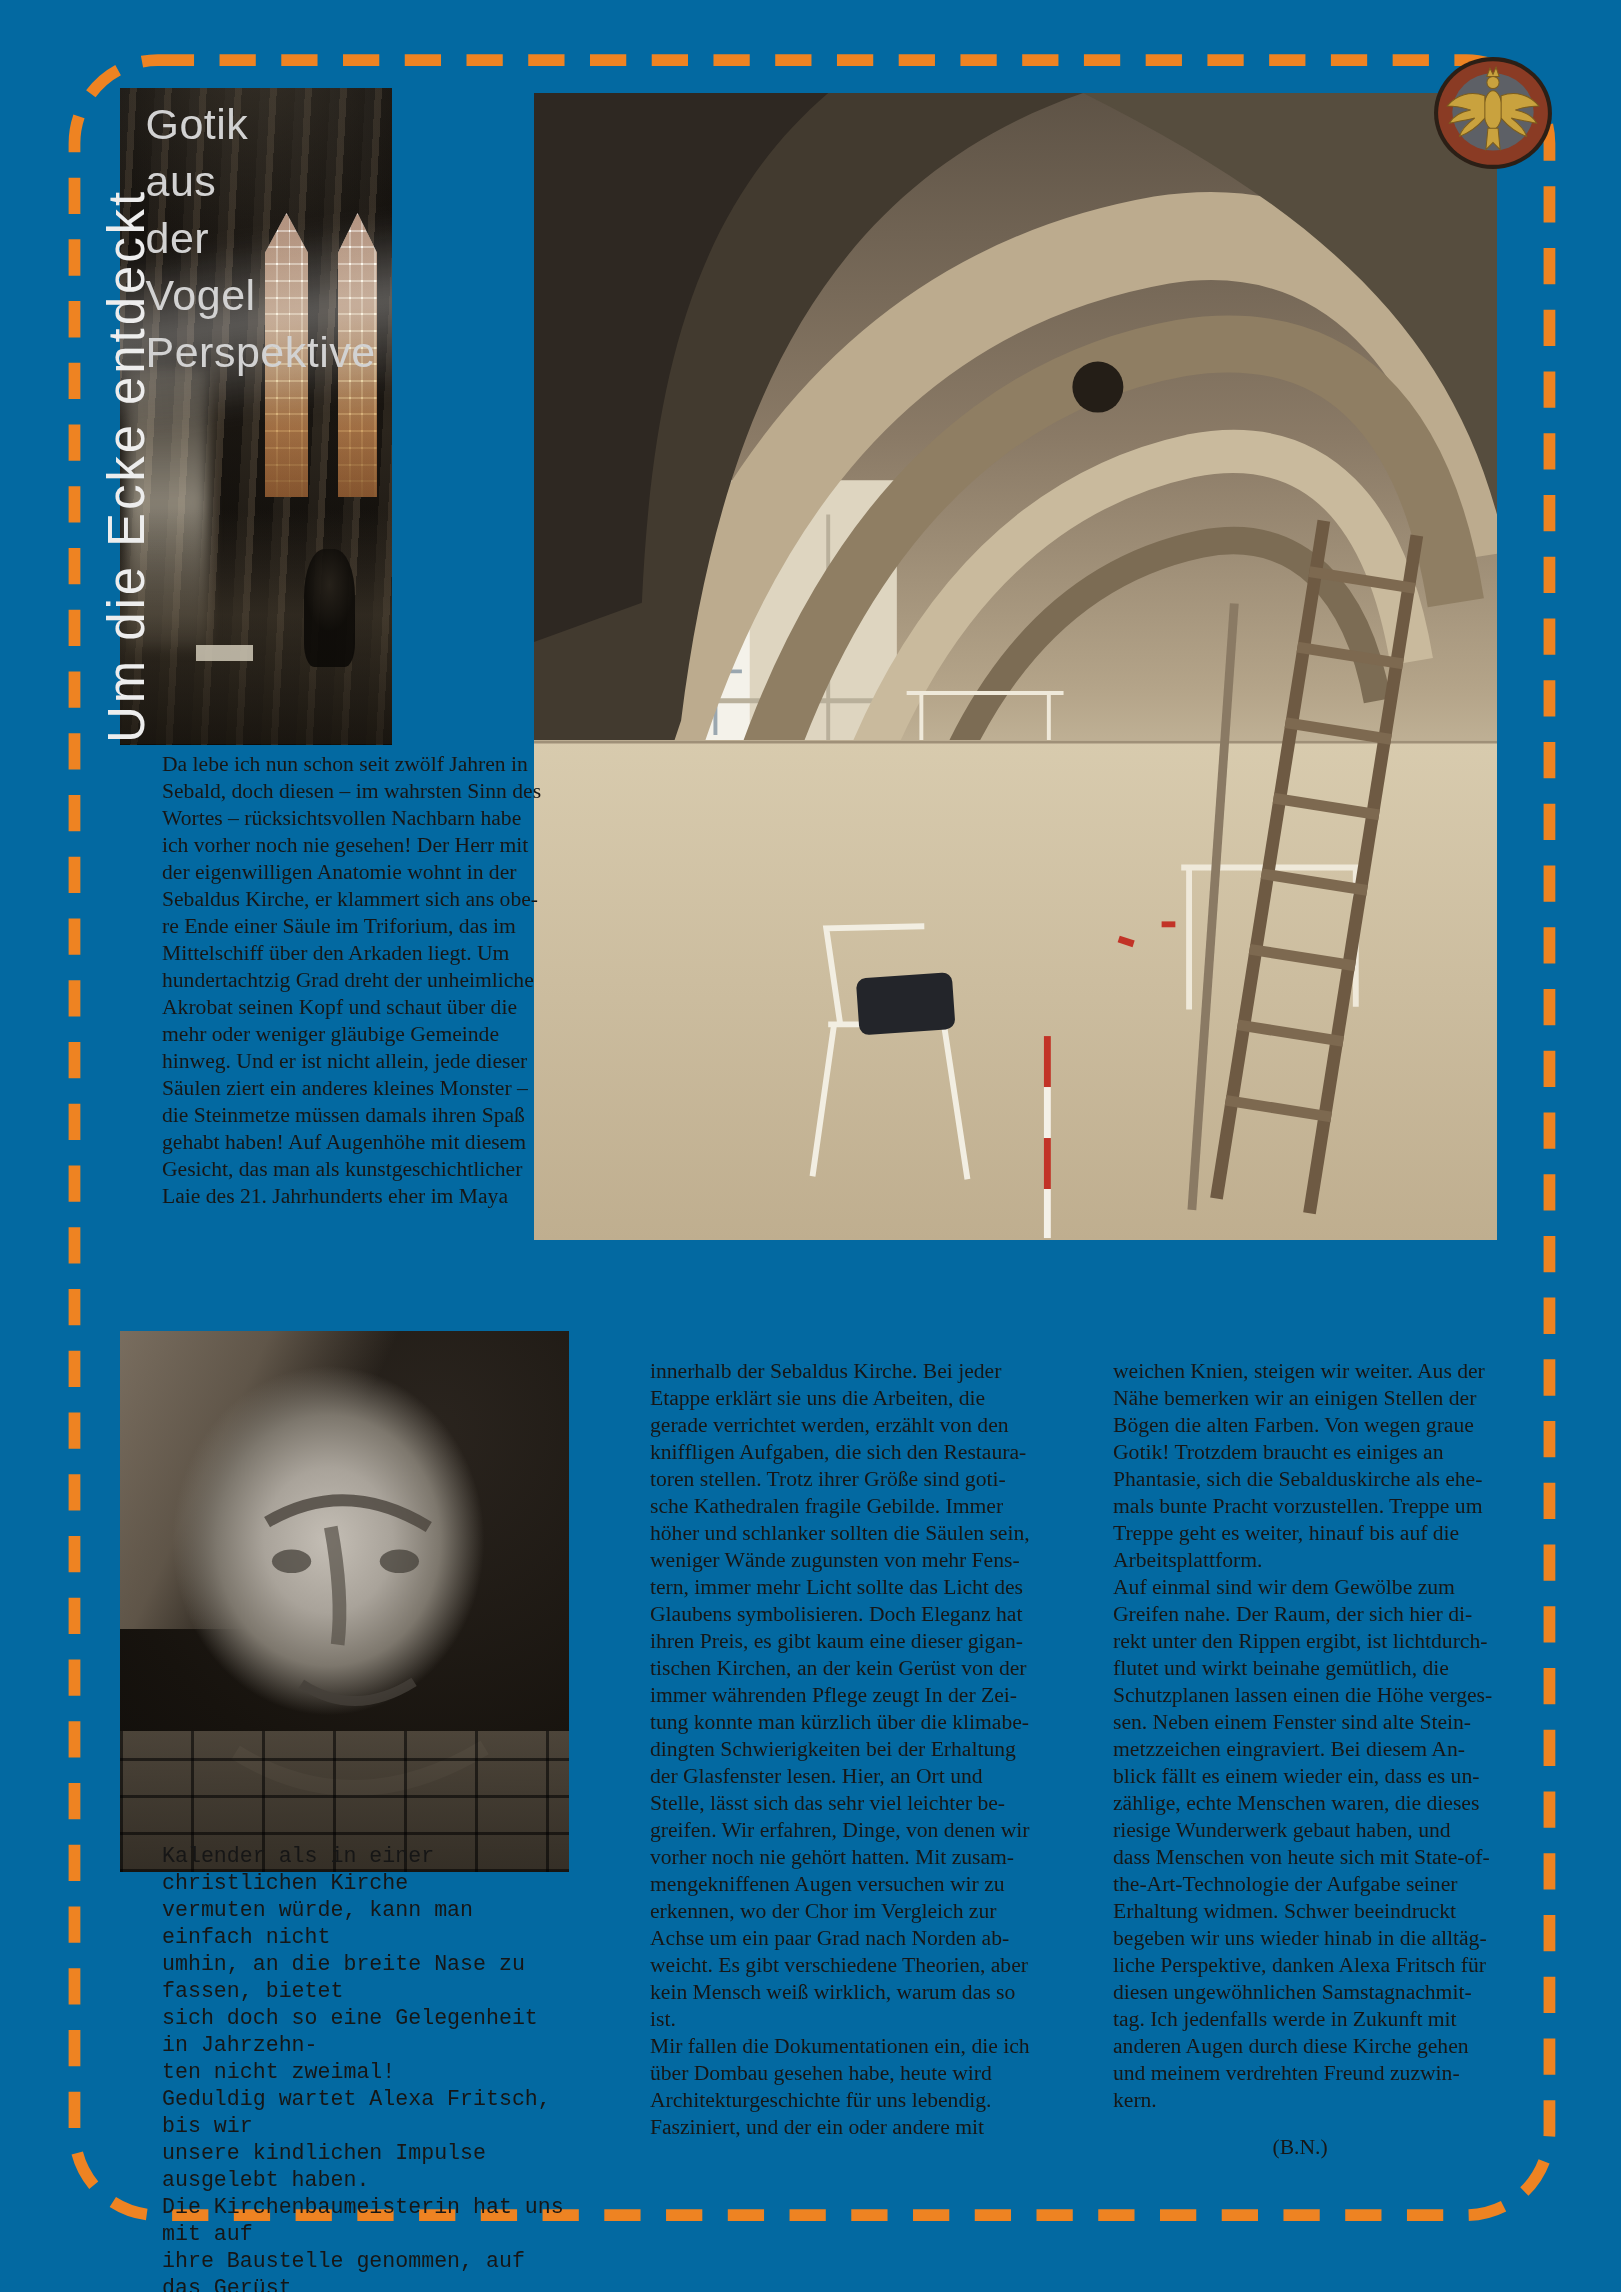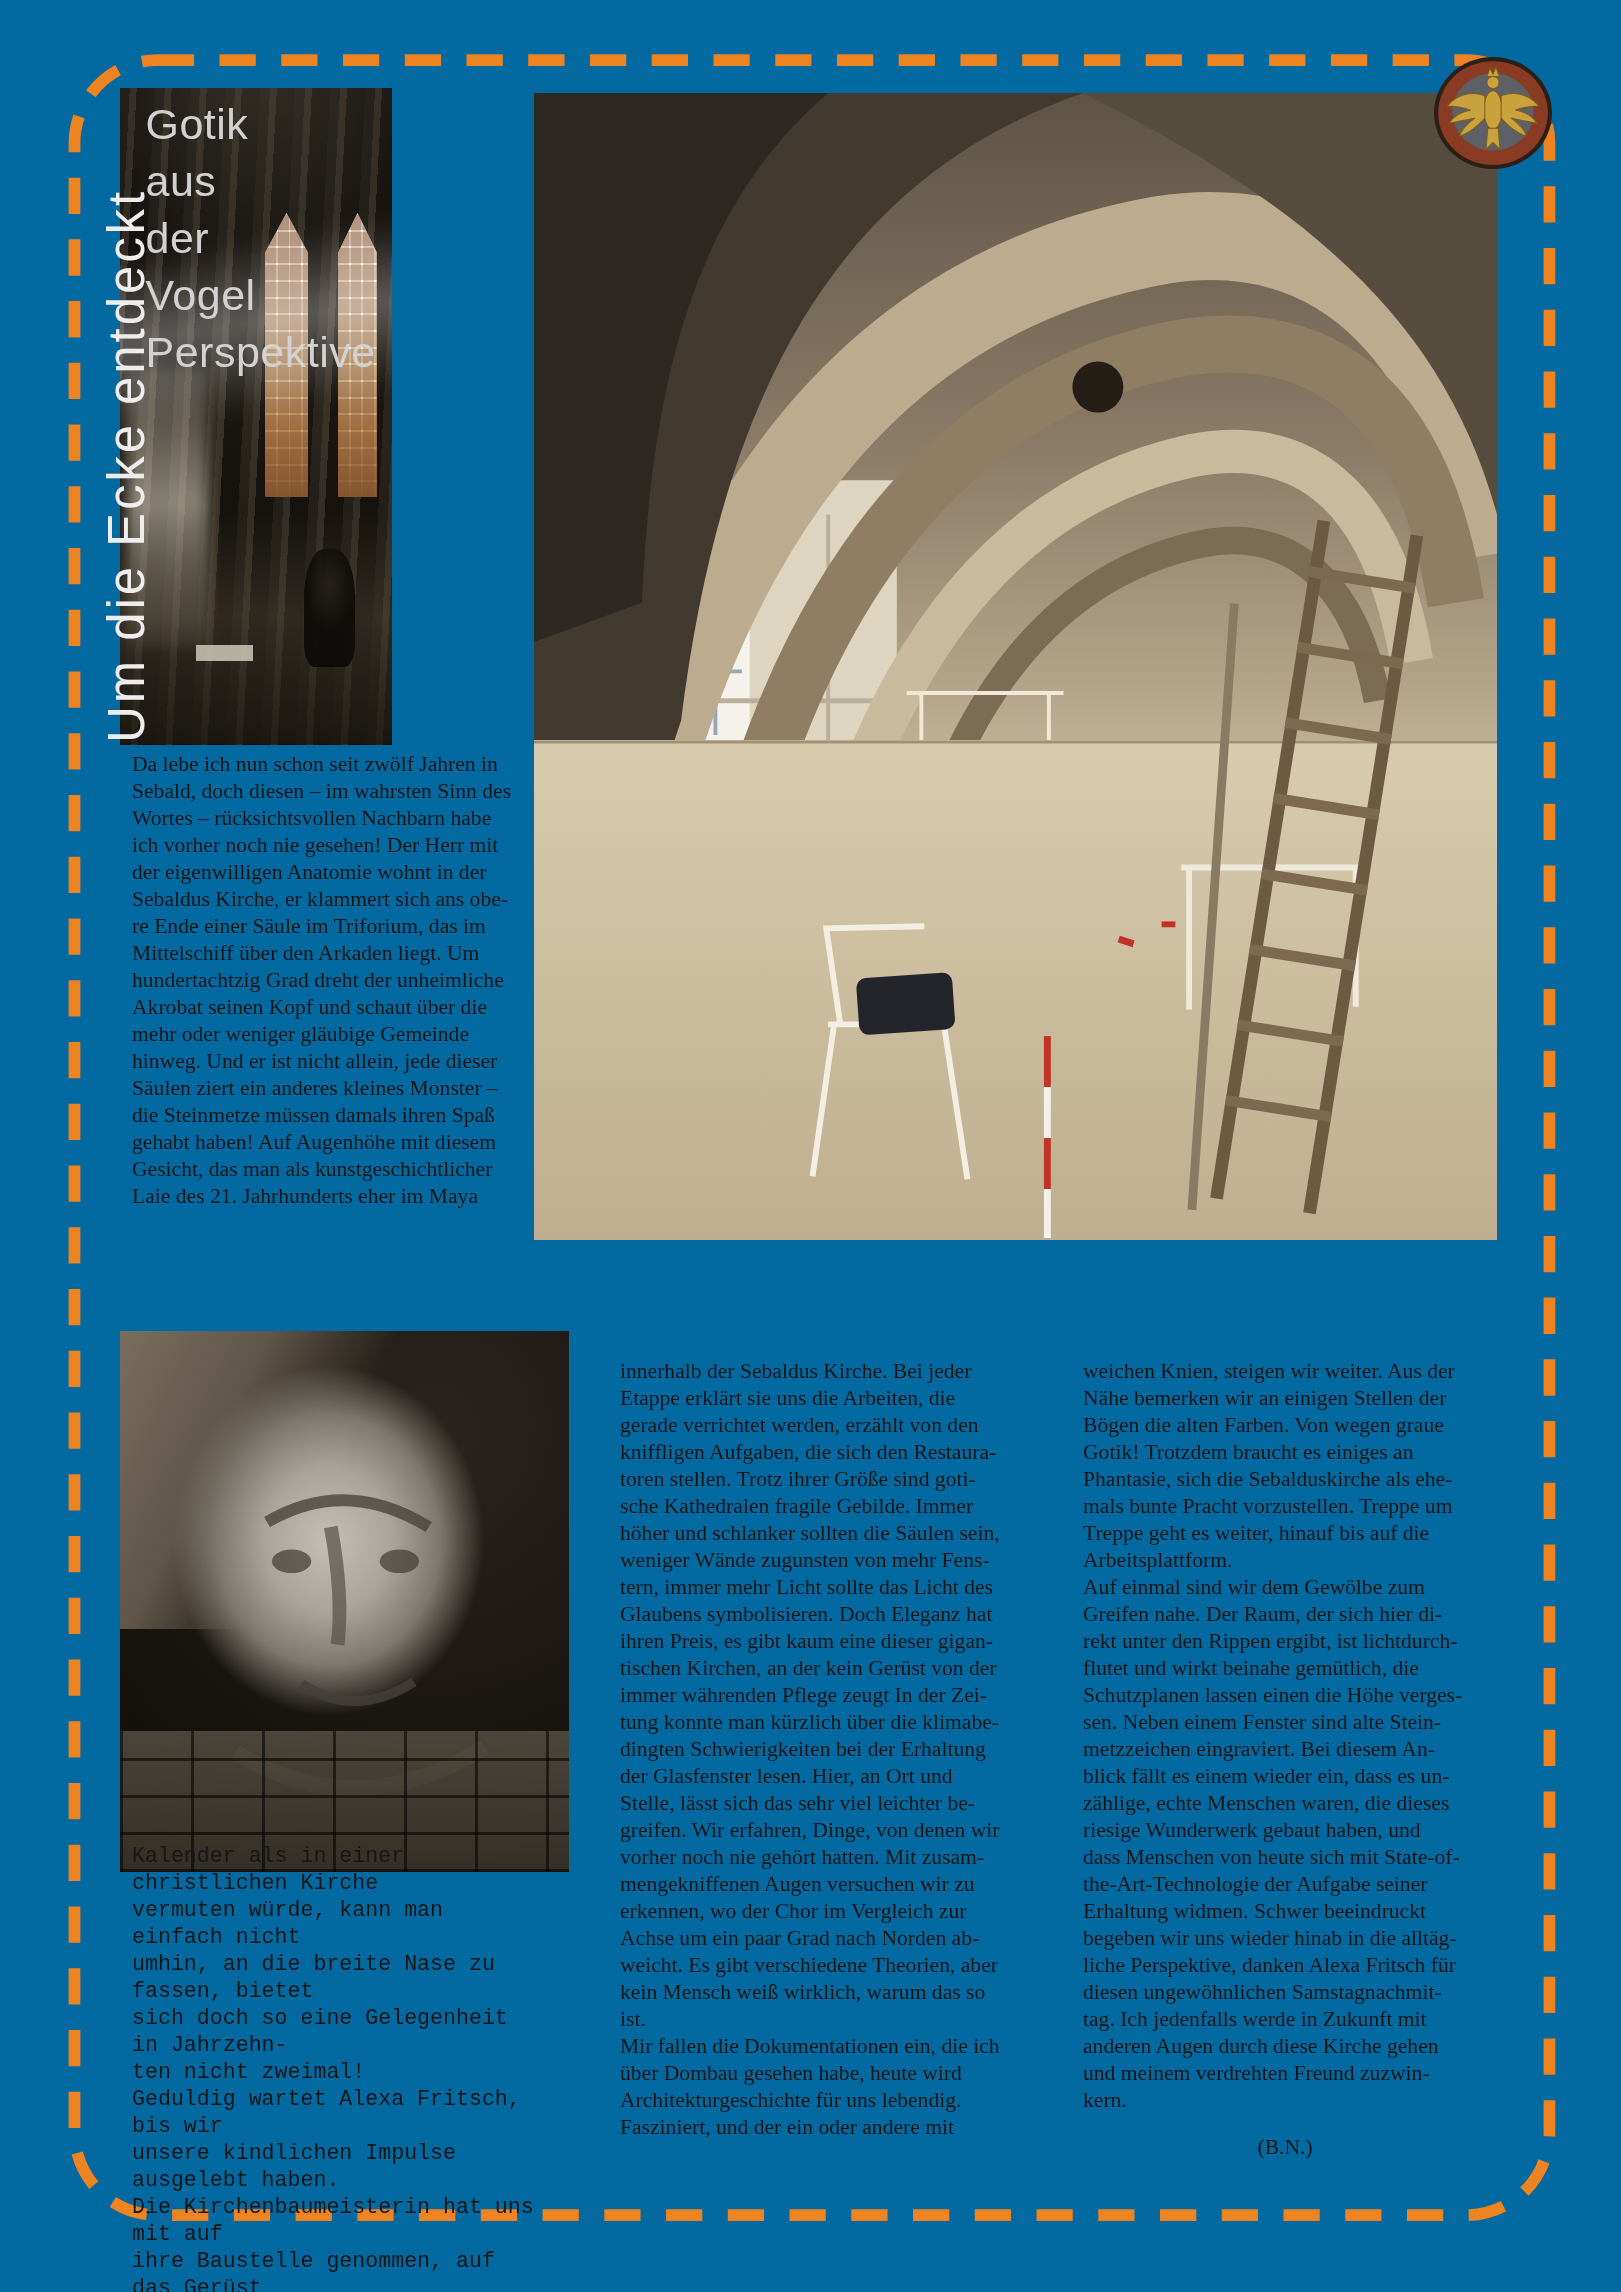--- a/index.html
+++ b/index.html
@@ -52,21 +52,21 @@
   .hero-caption{
     position:absolute; left:304px; top:19.6px; width:627px;
     font-family:"Liberation Serif", serif; font-size:28px; line-height:37px;
     color:#f8f5ec; white-space:pre-line; text-shadow:0 0 5.9px rgba(60,50,40,.35);
   }
 
   
   .logo-eagle{position:absolute; left:1432px; top:55px; width:122px; height:116px;}
 
   
-  .bodytext{font-size:21.6px; line-height:27px; white-space:pre-line; color:#161616;}
+  .bodytext{font-size:21.6px; line-height:27px; white-space:pre-line; color:#161616;margin-left:30px;}
   .intro-text{position:absolute; left:132px; top:751px; width:407px;}
   .headline{
     position:absolute; left:114px; top:1253px; width:1372px;
     font-family:"Liberation Sans", sans-serif; font-weight:bold;
     font-size:59px; letter-spacing:-1.5px; color:#000;
   }
   .caption-col{position:absolute; left:132px; top:1843px; width:407px;font-family:Liberation Mono, monospace;}
   .mid-col{position:absolute; left:620px; top:1358px; width:400px;}
   .right-col{position:absolute; left:1083px; top:1358px; width:414px;}
   .byline{display:block; text-align:center; margin-top:19.6px; padding-right:9.8px;}

